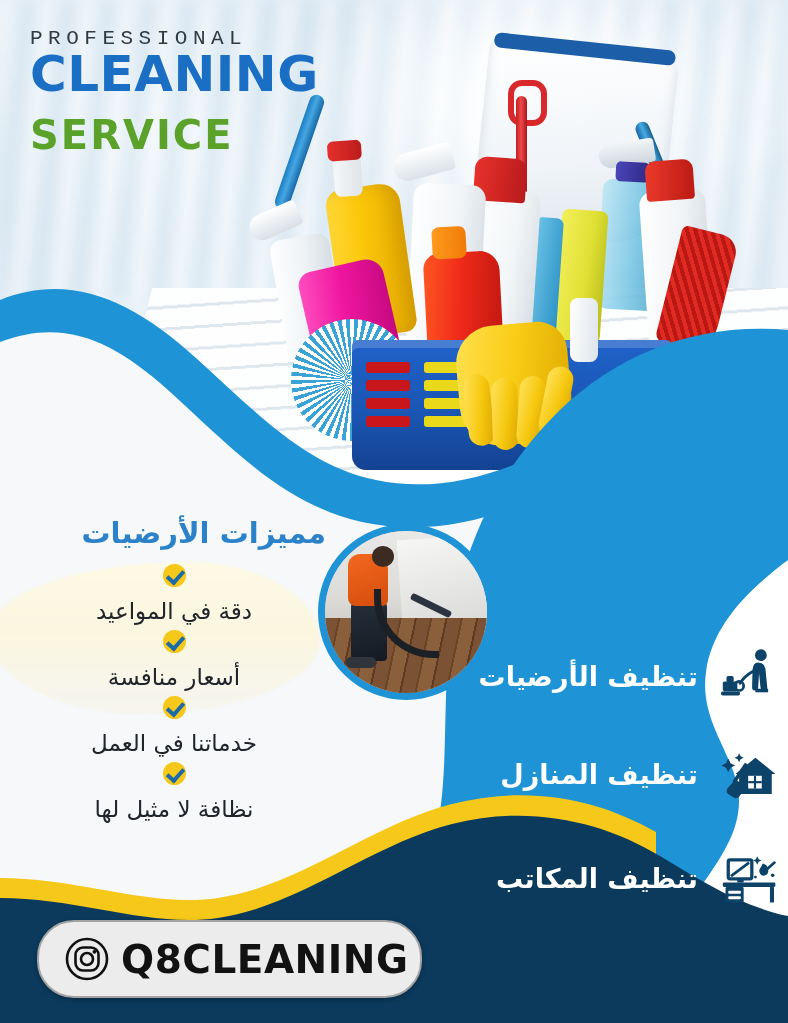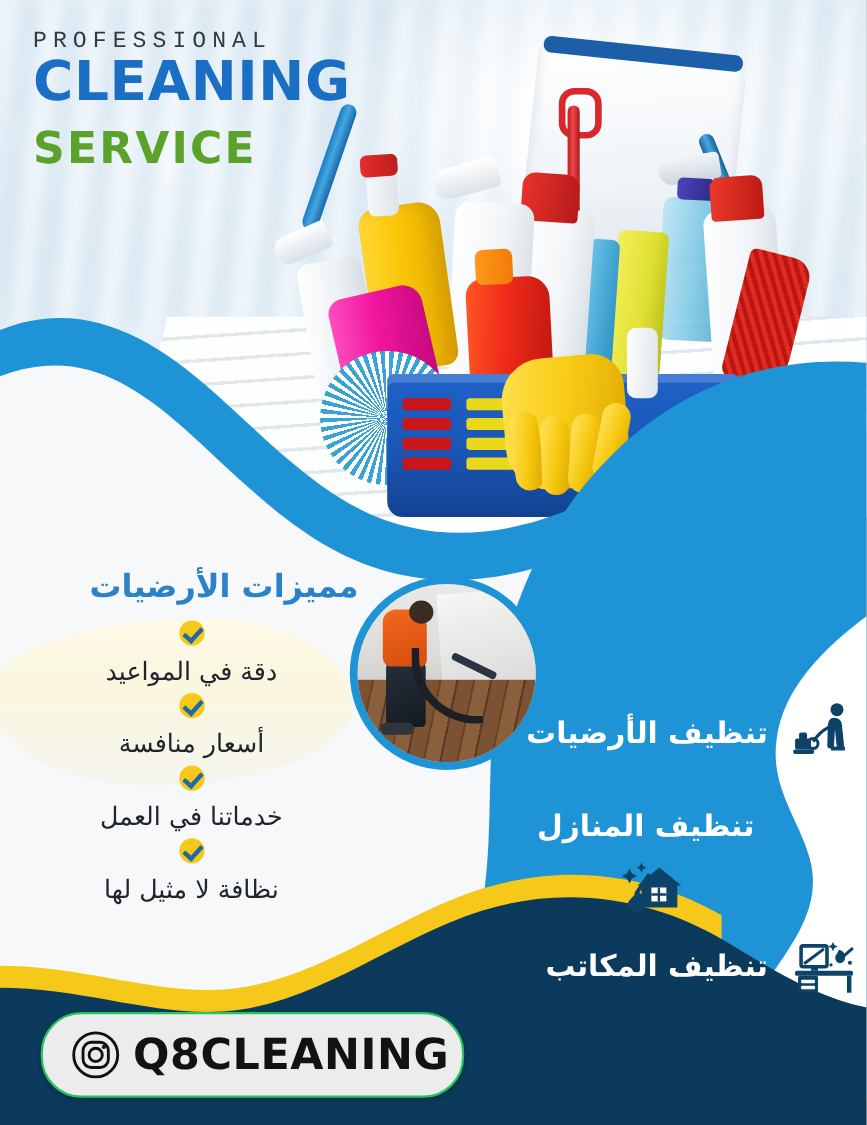--- a/index.html
+++ b/index.html
@@ -470,22 +470,22 @@
     width: 388px; height: 340px;
     z-index: 30;
   }
   .service-row {
     position: absolute;
     display: flex;
     flex-direction: row;
     align-items: center;
     width: 388px;
   }
-  .service-row.r1 { top: 16px; justify-content: space-between; }
-  .service-row.r2 { top: 124px; flex-direction: column; }
+  .service-row.r1 { top: 26px; justify-content: space-between; }
+  .service-row.r2 { top: 124px; }
   .service-row.r3 { top: 228px; }
   .service-label {
     flex: 1 1 auto;
     text-align: right;
     direction: rtl;
     padding-right: 14px;
     font-size: 27px;
     font-weight: bold;
     color: #ffffff;
     letter-spacing: -0.3px;
@@ -500,21 +500,21 @@
   }
   .service-icon svg { display: block; }
 
   
   .logo-pill {
     position: absolute;
     left: 37px; top: 920px;
     width: 381px; height: 74px;
     border-radius: 37px;
     background: #ececec;
-    border: 2px solid #22c55e;
+    border: 2px solid #a3a3a3;
     display: flex;
     align-items: center;
     z-index: 40;
     box-shadow: 0 2px 5px rgba(0,0,0,.25);
   }
   .ig-icon {
     flex: 0 0 auto;
     margin-left: 26px;
     width: 44px; height: 44px;
   }

